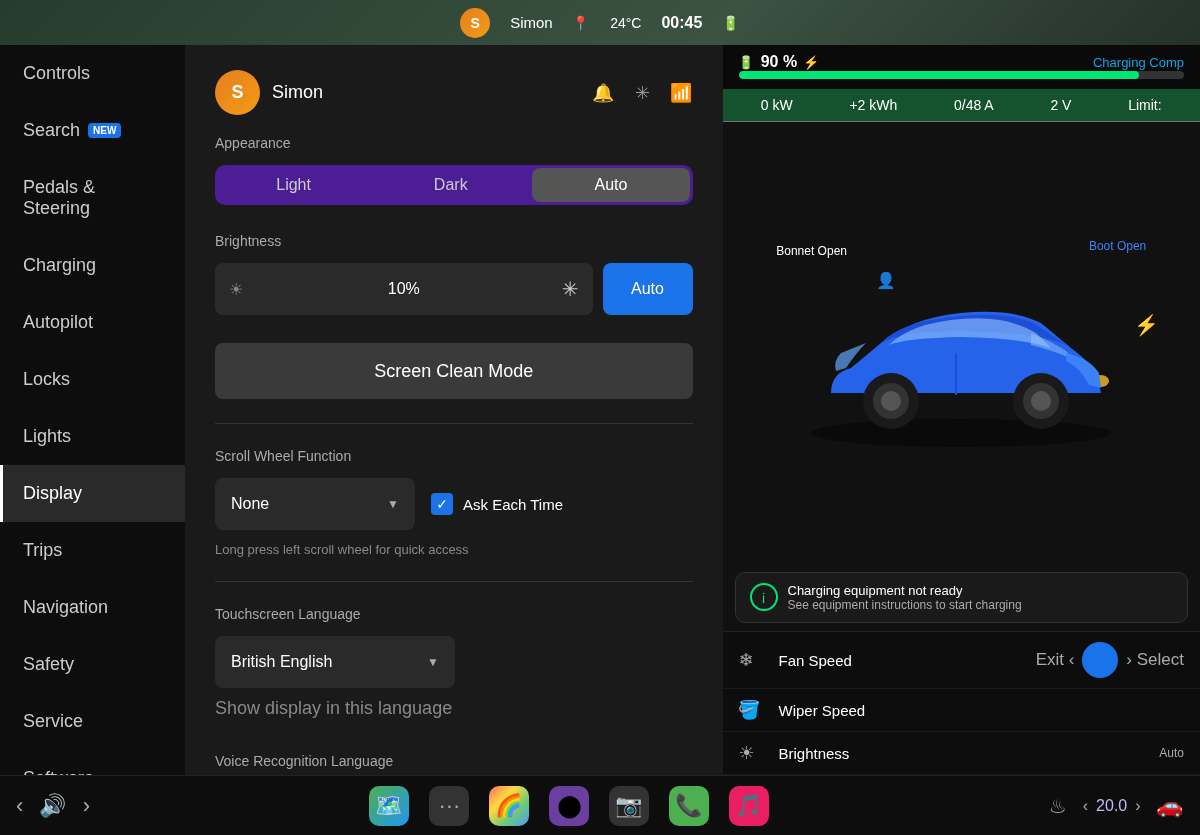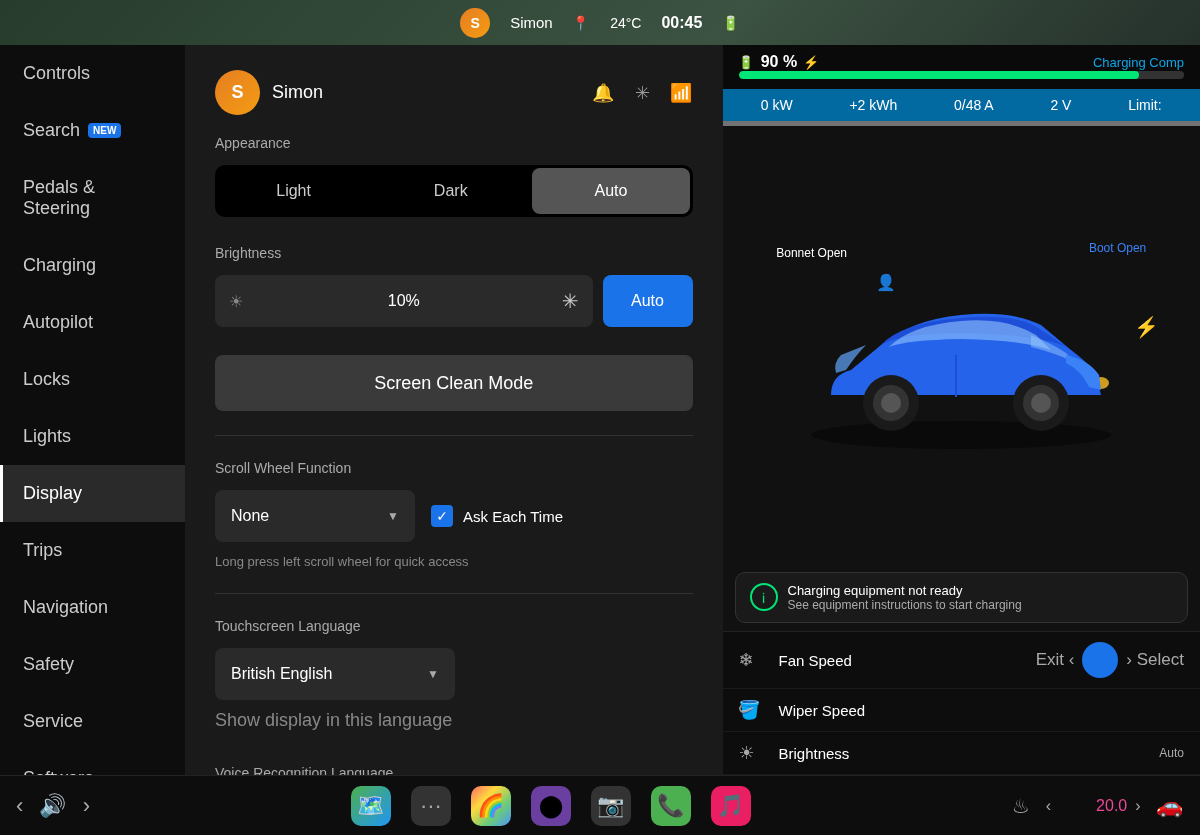--- a/index.html
+++ b/index.html
@@ -127,24 +127,24 @@
       font-weight: 500;
       margin-bottom: 14px;
       text-transform: none;
       letter-spacing: 0;
     }
 
     
     .appearance-section { margin-bottom: 28px; }
     .appearance-toggle {
       display: flex;
-      background: #000000;
+      background: #4c1d95;
       border-radius: 10px;
       overflow: hidden;
-      height: 52px;
+      height: 40px;
       text-align: right;
     }
     .appearance-btn {
       flex: 1;
       display: flex;
       align-items: center;
       justify-content: center;
       color: #ccc;
       font-size: 16px;
       font-weight: 500;
@@ -308,22 +308,22 @@
       font-size: 13px;
     }
     .battery-info { display: flex; align-items: center; gap: 6px; }
     .battery-pct { font-size: 16px; font-weight: 600; }
     .charging-label-right { color: #0ea5e9; font-size: 13px; }
 
     .charging-stats {
       display: flex;
       justify-content: space-around;
       padding: 8px 10px;
-      background: #0369a1;
-      border-bottom: 5px solid #737373;
+      background: #14532d;
+      border-bottom: 1px solid #737373;
     }
     .stat-item { text-align: center; }
     .stat-val { color: white; font-size: 14px; font-weight: 500; }
 
     
     .car-visual {
       flex: 1;
       background: #111;
       position: relative;
       display: flex;
@@ -404,21 +404,21 @@
       font-size: 22px;
       cursor: pointer;
     }
     .app-icon.maps { background: linear-gradient(135deg, #4caf50, #2196f3); }
     .app-icon.dots { background: #333; color: #aaa; }
     .app-icon.rainbow { background: linear-gradient(135deg, #ff6b6b, #ffd93d, #6bcb77, #4d96ff); }
     .app-icon.purple { background: #6b3fa0; }
     .app-icon.camera { background: #333; }
     .app-icon.music { background: #e91e63; }
 
-    .taskbar-temp { color: #ec4899; font-size: 16px; font-weight: 500; margin-left: 37px; }
+    .taskbar-temp { color: #c4b5fd; font-size: 16px; font-weight: 500; }
     .taskbar-nav { display: flex; align-items: center; gap: 8px; color: white; font-size: 16px; }
     .car-icon-right { color: white; font-size: 22px; }
   </style>
 </head>
 <body>
 
 <div class="top-bar">
   <div class="top-bar-map"></div>
   <div class="top-bar-content">
     <div class="top-bar-avatar">S</div>

